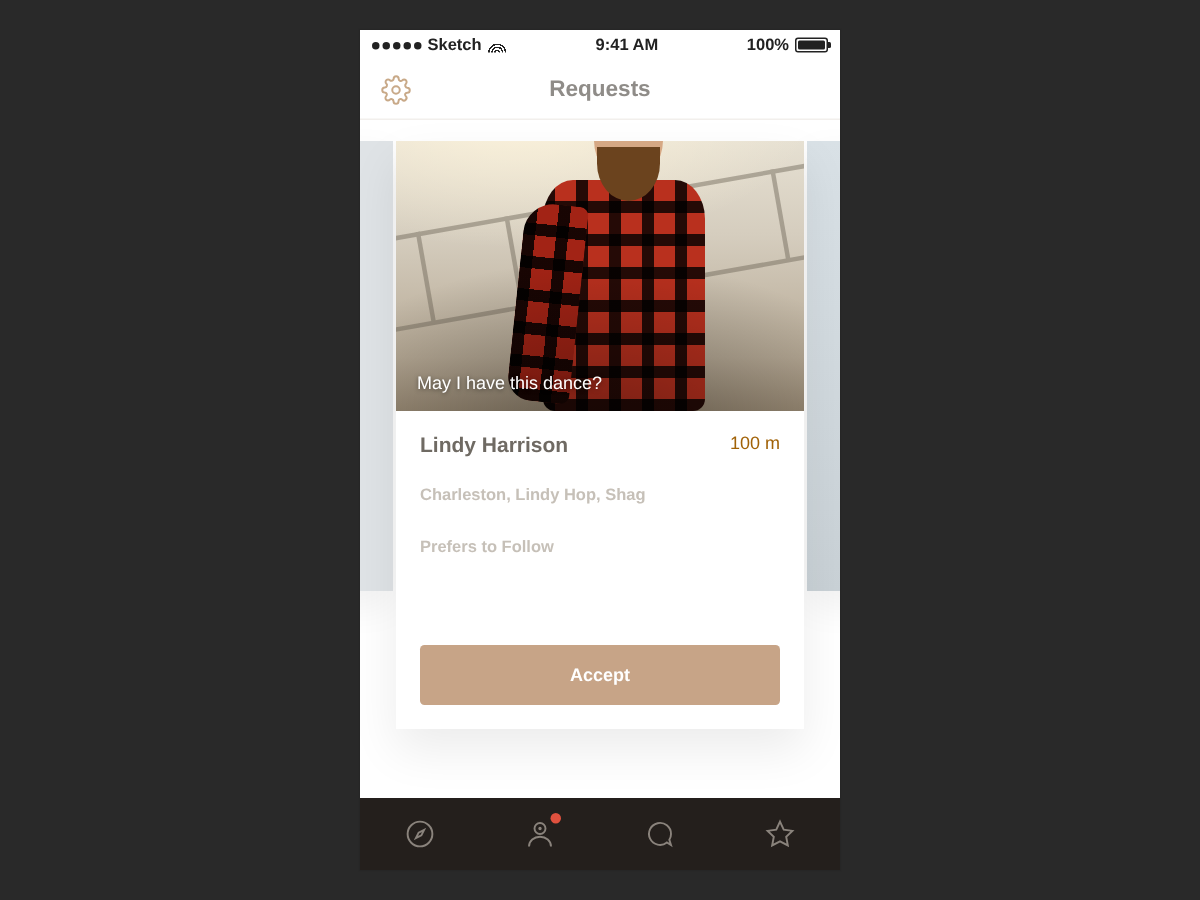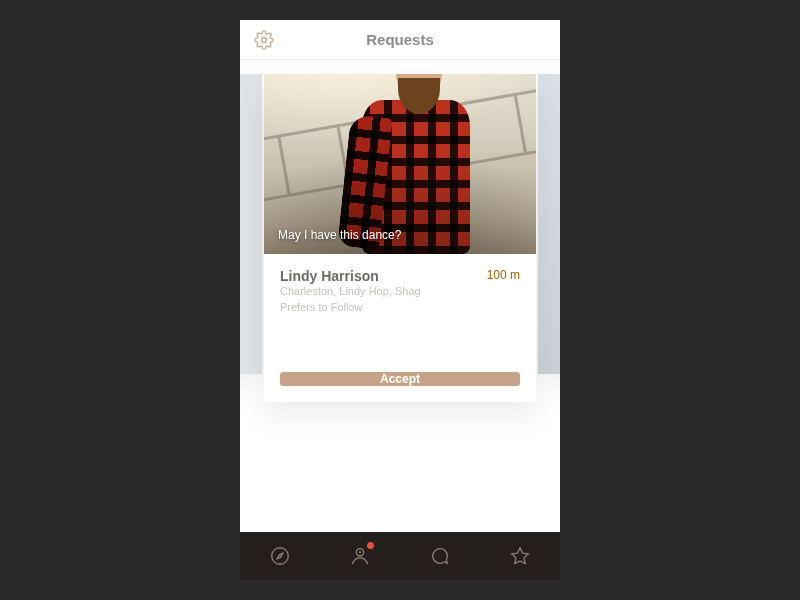--- a/index.html
+++ b/index.html
@@ -162,22 +162,22 @@
     position:absolute; left:14px; bottom:12px;
     color:#fff; font-size:12px; font-weight:500;
     text-shadow:0 1px 3px rgba(0,0,0,.5);
   }
   .card-body{
     padding:14px 16px 16px;
   }
   .row{ display:flex; align-items:flex-start; justify-content:space-between; }
   .name{ font-size:14px; font-weight:600; color:#6f6a63; }
   .dist{ font-size:12px; font-weight:400; color:#a16207; }
-  .meta{ font-size:11px; color:#c6c0b8; margin-top:0; line-height:1.45; }
-  .btns{ display:flex; gap:12px; margin-top:56px;flex-direction:column; }
+  .meta{ font-size:11px; color:#c6c0b8; margin-top:19px; line-height:1.45;font-weight:bold; }
+  .btns{ display:flex; gap:12px; margin-top:56px; }
   .btn{
     flex:1; height:40px;
     display:flex; align-items:center; justify-content:center;
     font-size:12px; font-weight:600;
     border-radius:3px;
   }
   .btn.accept{
     background:#c7a487; color:#fff;
   }
   .btn.reject{
@@ -200,20 +200,40 @@
     position:absolute; top:4px; right:4px;
     width:7px; height:7px; border-radius:50%;
     background:#e0513e;
   }
 </style>
 </head>
 <body>
 
 <div class="phone">
 
+  <div class="statusbar">
+    <div class="sb-left">
+      <span class="dots">
+        <span class="dot"></span>
+          <span class="dot"></span>
+          <span class="dot"></span>
+          <span class="dot"></span>
+          <span class="dot"></span>
+      </span>
+      <span>Sketch</span>
+      <span class="wifi"></span>
+    </div>
+    <div>9:41 AM</div>
+    <div class="sb-right">
+      <span>100%</span>
+      <span class="battery">
+          <i></i>
+        </span>
+    </div>
+  </div>
 
   <div class="header">
     <span class="gear">
       <svg viewBox="0 0 24 24" fill="none" stroke="currentColor" stroke-width="1.6">
         <circle cx="12" cy="12" r="3"></circle>
         <path d="M19.4 15a1.7 1.7 0 0 0 .34 1.87l.06.06a2 2 0 1 1-2.83 2.83l-.06-.06a1.7 1.7 0 0 0-1.87-.34 1.7 1.7 0 0 0-1.03 1.56V21a2 2 0 1 1-4 0v-.09a1.7 1.7 0 0 0-1.11-1.56 1.7 1.7 0 0 0-1.87.34l-.06.06a2 2 0 1 1-2.83-2.83l.06-.06a1.7 1.7 0 0 0 .34-1.87 1.7 1.7 0 0 0-1.56-1.03H3a2 2 0 1 1 0-4h.09a1.7 1.7 0 0 0 1.56-1.11 1.7 1.7 0 0 0-.34-1.87l-.06-.06a2 2 0 1 1 2.83-2.83l.06.06a1.7 1.7 0 0 0 1.87.34h.08A1.7 1.7 0 0 0 10.12 3.1V3a2 2 0 1 1 4 0v.09a1.7 1.7 0 0 0 1.03 1.56 1.7 1.7 0 0 0 1.87-.34l.06-.06a2 2 0 1 1 2.83 2.83l-.06.06a1.7 1.7 0 0 0-.34 1.87v.08a1.7 1.7 0 0 0 1.56 1.03H21a2 2 0 1 1 0 4h-.09a1.7 1.7 0 0 0-1.56 1.03z"></path>
       </svg>
     </span>
     <span class="header-title">Requests</span>
   </div>

